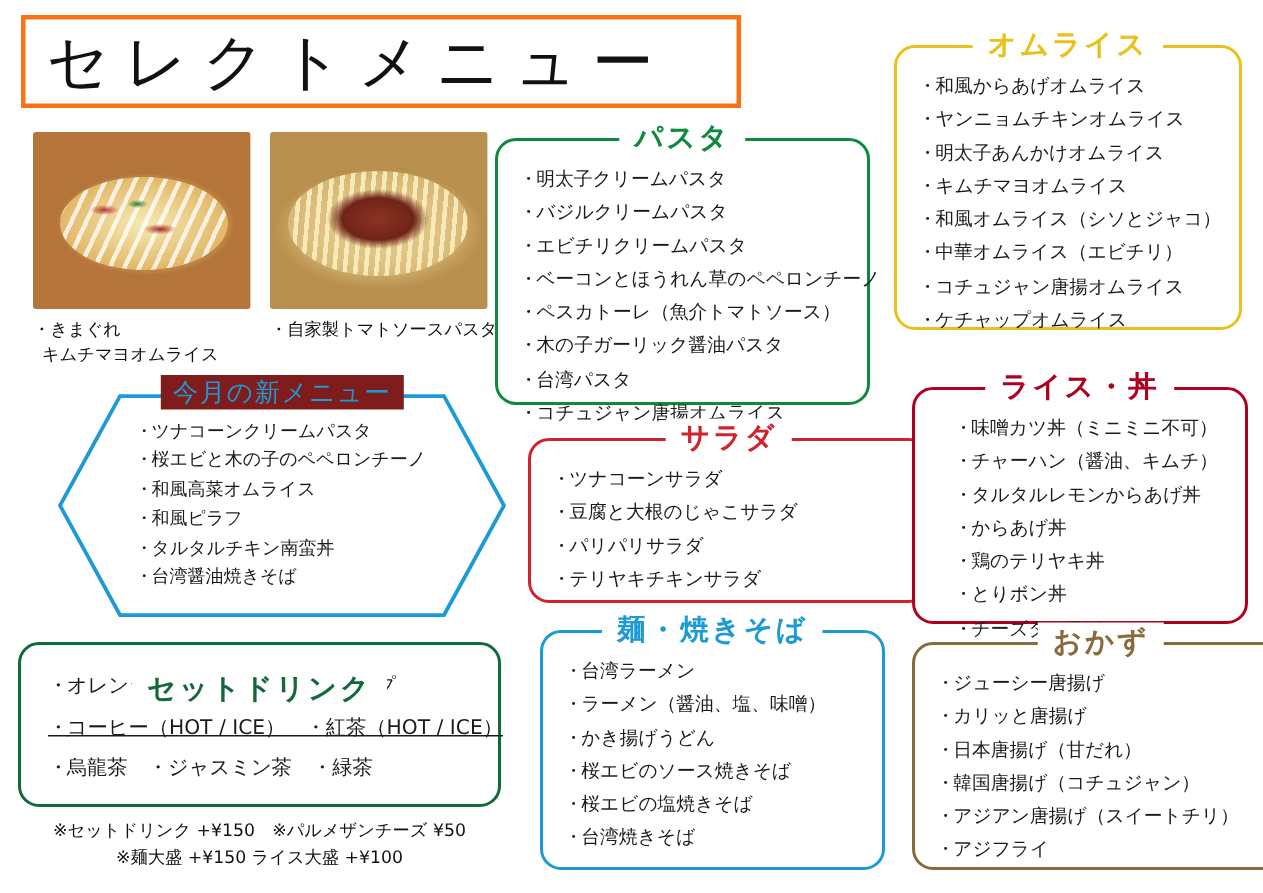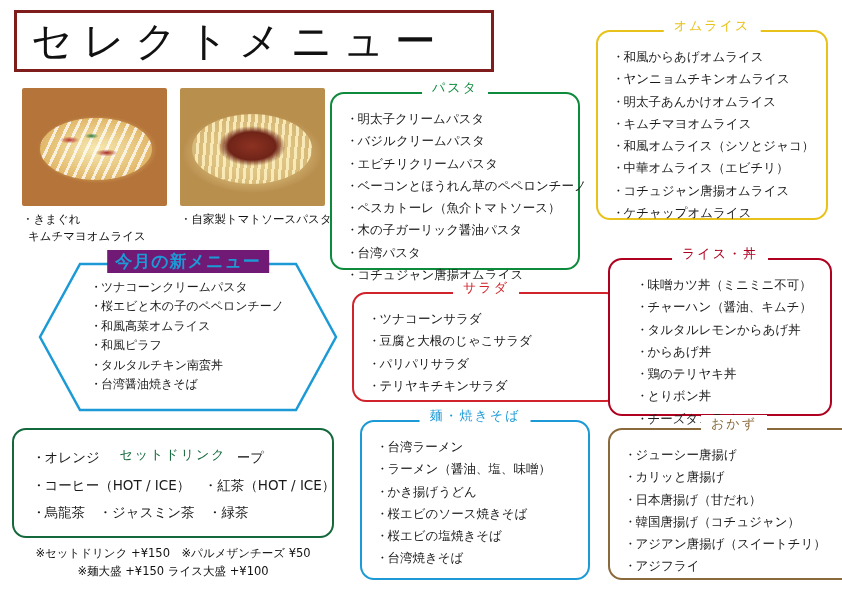--- a/index.html
+++ b/index.html
@@ -12,21 +12,21 @@
     position: relative;
     overflow: hidden;
   }
   .page { position: absolute; inset: 0; }
 
   
   .title-box {
     position: absolute;
     left: 14px; top: 10px;
     width: 480px; height: 62px;
-    border: 3px solid #7f1d1d;
+    border: 3px solid #f97316;
     display: flex; align-items: center;
   }
   .title-text {
     font-size: 41px;
     letter-spacing: 10px;
     color: #111;
     padding-left: 14px;
     font-weight: 400;
     white-space: nowrap;
   }
@@ -39,22 +39,22 @@
     border-radius: 14px;
     background: #fff;
   }
   .box > .box-title {
     position: absolute;
     top: -15px;
     left: 50%;
     transform: translateX(-50%);
     background: #fff;
     padding: 0 10px;
-    font-size: 13px;
-    font-weight: normal;
+    font-size: 19px;
+    font-weight: bold;
     white-space: nowrap;
     letter-spacing: 2px;
   }
   .items {
     margin: 0; padding: 14px 10px 8px 14px;
     list-style: none;
   }
   .items li {
     font-size: 12.5px;
     line-height: 1.78;
@@ -127,24 +127,24 @@
   .hex {
     position: absolute;
     left: 38px; top: 262px;
     width: 300px; height: 150px;
   }
   .hex svg { position: absolute; inset: 0; }
   .hex .hex-title {
     position: absolute;
     top: -12px; left: 50%;
     transform: translateX(-50%);
-    background: #701a75;
+    background: #7f1d1d;
     padding: 0 8px;
     font-size: 17px;
-    font-weight: bold;
+    font-weight: normal;
     color: #1c9ad6;
     letter-spacing: 1px;
     white-space: nowrap;
   }
   .hex .items { padding: 16px 0 0 52px; }
   .hex .items li { font-size: 12px; line-height: 1.62; }
 
   
   .footnote {
     position: absolute;
@@ -257,21 +257,21 @@
       <li>鶏のテリヤキ丼</li>
       <li>とりボン丼</li>
       <li>チーズタコライス</li>
     </ul>
   </div>
 
   <div class="box c-darkgreen" style="left:12px; top:428px; width:322px; height:110px;">
     <div class="box-title">セットドリンク</div>
     <ul class="items" style="padding-left:18px;">
       <li style="font-size:13.5px; line-height:2.05;">オレンジ　・アップル　・グレープ</li>
-      <li style="font-size:13.5px; line-height:2.05;">コーヒー（HOT / ICE）　・紅茶（HOT / ICE）</li>
+      <li style="font-size:13.5px; line-height:2.05;text-decoration:underline;">コーヒー（HOT / ICE）　・紅茶（HOT / ICE）</li>
       <li style="font-size:13.5px; line-height:2.05;">烏龍茶　・ジャスミン茶　・緑茶</li>
     </ul>
   </div>
 
   <div class="box c-blue" style="left:360px; top:420px; width:230px; height:160px;">
     <div class="box-title">麺・焼きそば</div>
     <ul class="items">
       <li>台湾ラーメン</li>
       <li>ラーメン（醤油、塩、味噌）</li>
       <li>かき揚げうどん</li>

